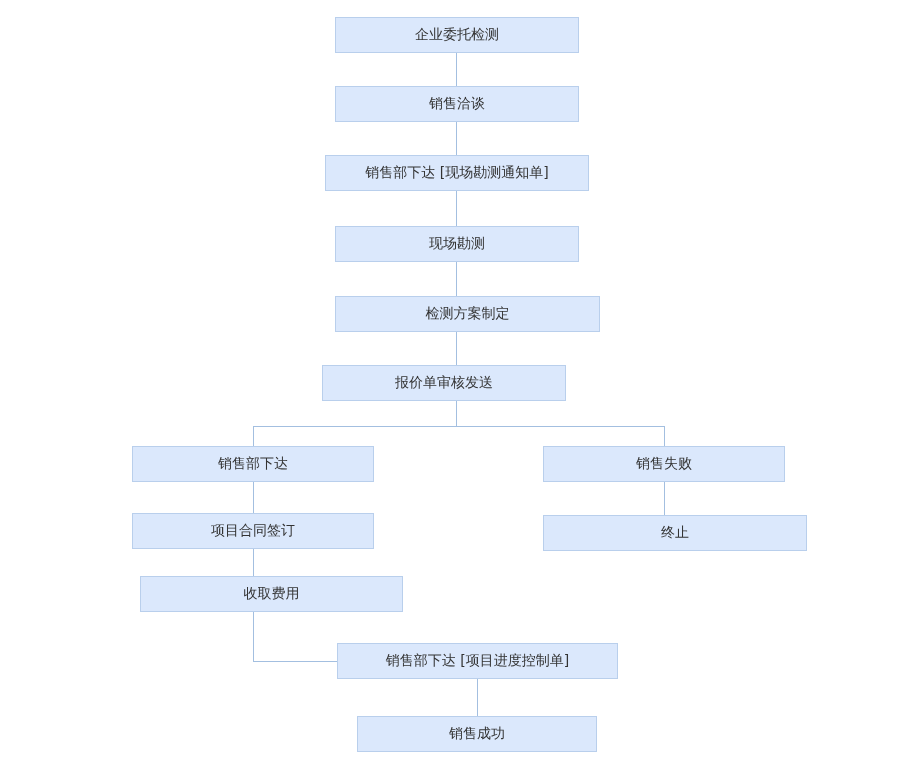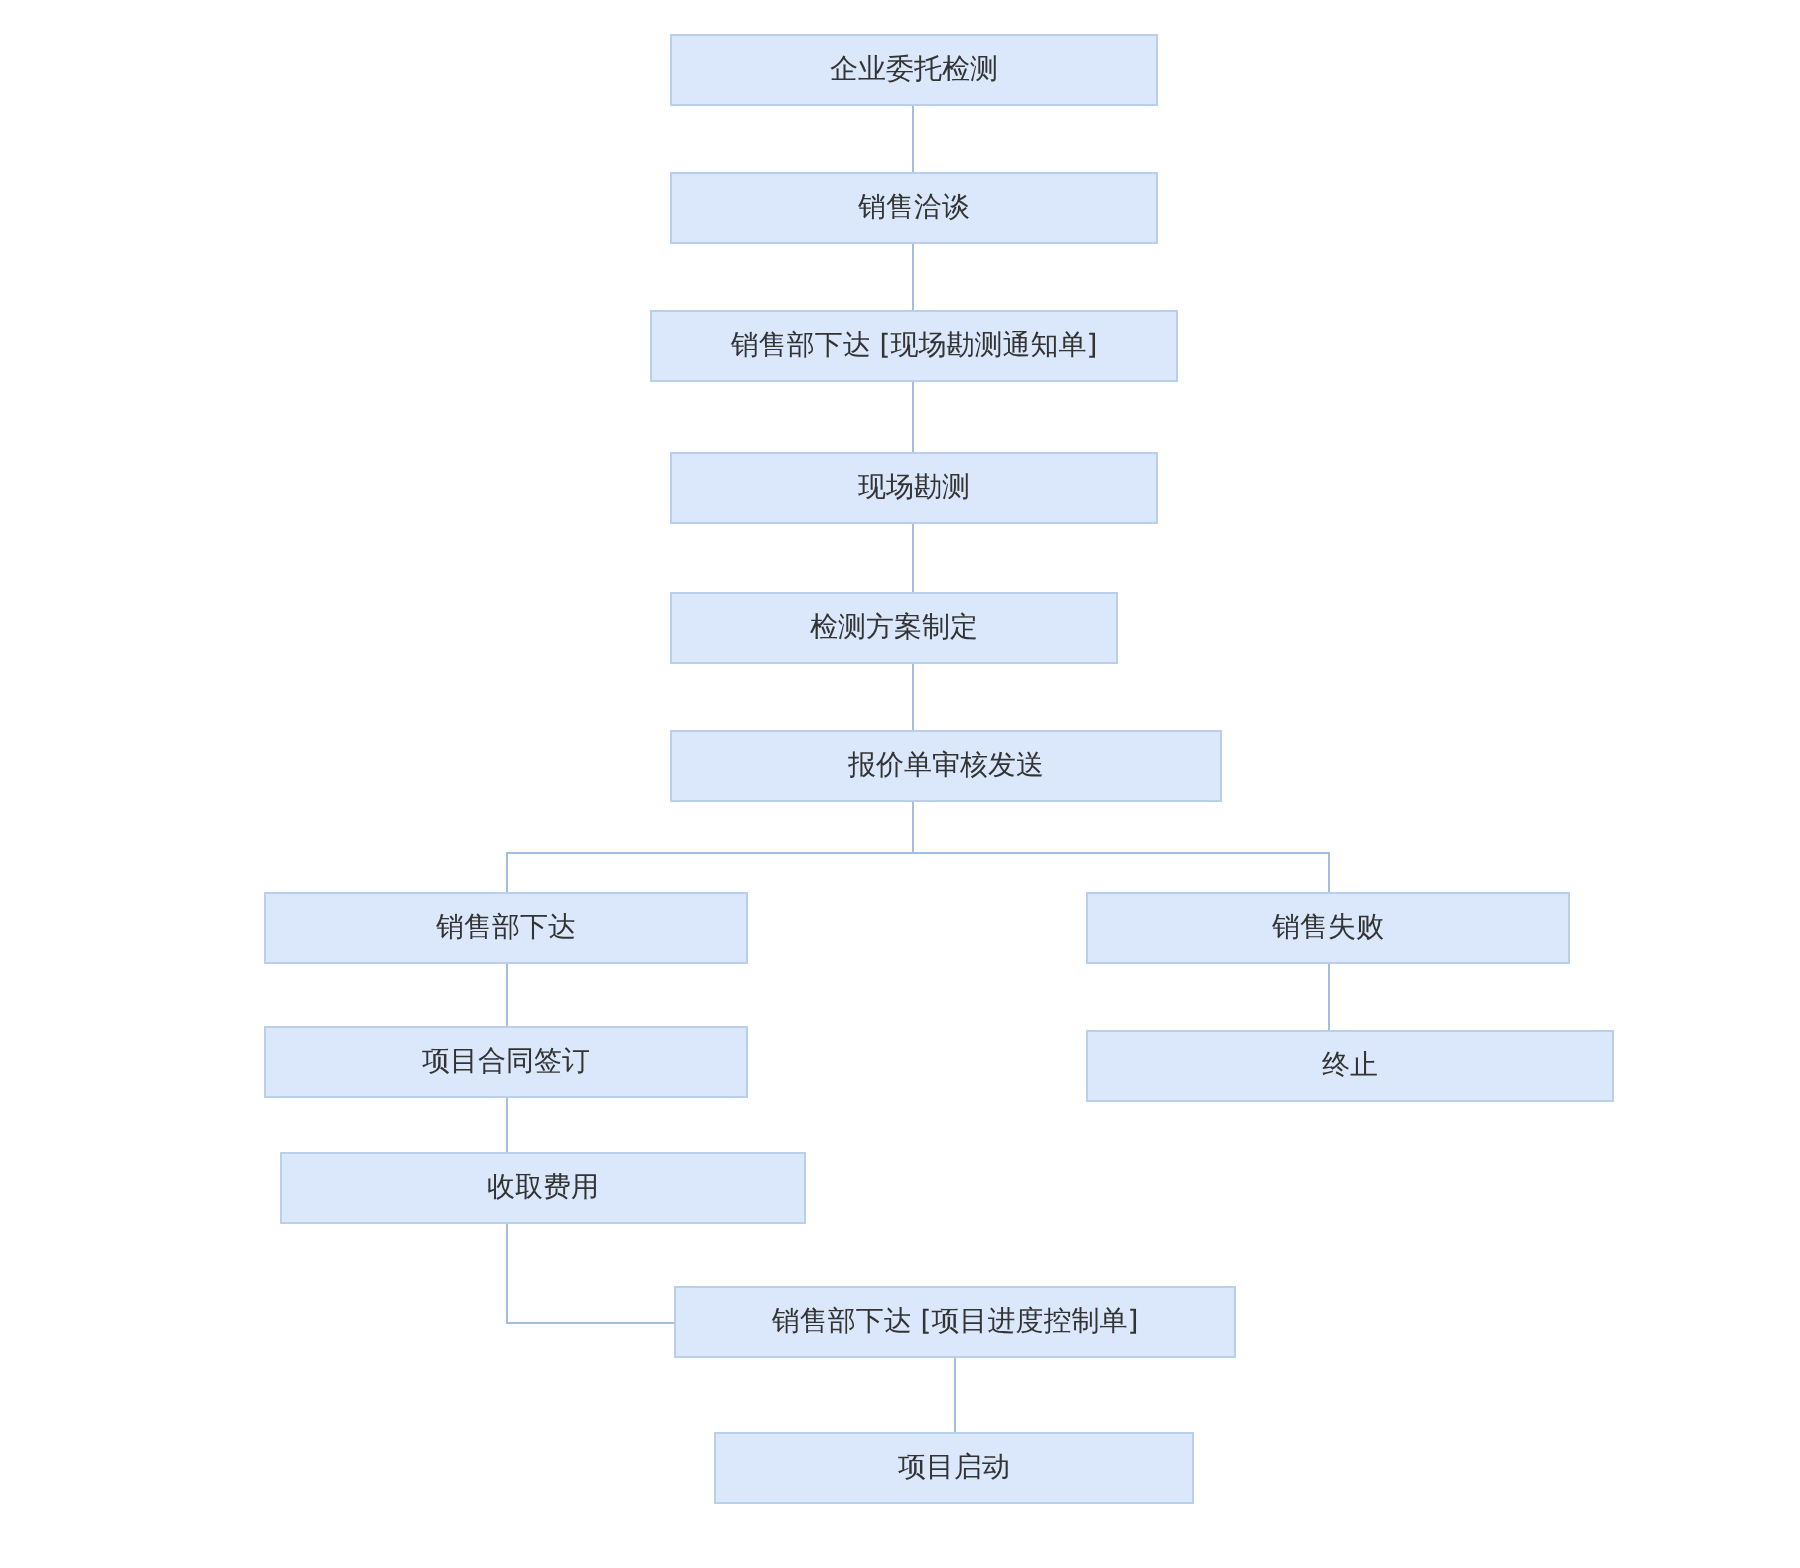--- a/index.html
+++ b/index.html
@@ -62,24 +62,24 @@
   </div>
   <div class="node" style="left:335px;top:86px;width:244px">
     <span>销售洽谈</span>
   </div>
   <div class="node" style="left:325px;top:155px;width:264px">
     <span>销售部下达 [现场勘测通知单]</span>
   </div>
   <div class="node" style="left:335px;top:226px;width:244px">
     <span>现场勘测</span>
   </div>
-  <div class="node" style="left:335px;top:296px;width:224px">
+  <div class="node" style="left:335px;top:296px;width:265px">
     <span>检测方案制定</span>
   </div>
-  <div class="node" style="left:335px;top:365px;width:276px">
+  <div class="node" style="left:322px;top:365px;width:244px">
     <span>报价单审核发送</span>
   </div>
   <div class="node" style="left:132px;top:446px;width:242px">
     <span>销售部下达</span>
   </div>
   <div class="node" style="left:543px;top:446px;width:242px">
     <span>销售失败</span>
   </div>
   <div class="node" style="left:132px;top:513px;width:242px">
     <span>项目合同签订</span>
@@ -87,16 +87,16 @@
   <div class="node" style="left:543px;top:515px;width:264px">
     <span>终止</span>
   </div>
   <div class="node" style="left:140px;top:576px;width:263px">
     <span>收取费用</span>
   </div>
   <div class="node" style="left:337px;top:643px;width:281px">
     <span>销售部下达 [项目进度控制单]</span>
   </div>
   <div class="node" style="left:357px;top:716px;width:240px">
-    <span>项目启动</span>
+    <span>销售成功</span>
   </div>
 
 </div>
 
 </body></html>

